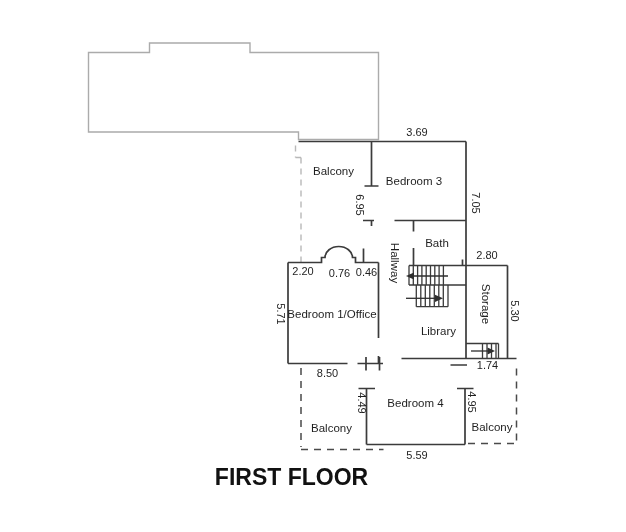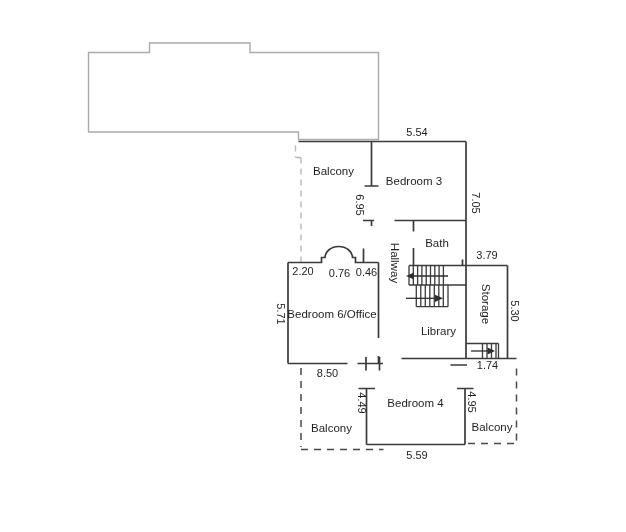--- a/index.html
+++ b/index.html
@@ -83,34 +83,35 @@
       <polygon points="495,351 487.5,347.6 487.5,354.4" fill="#2e2e2e"></polygon>
     </g>
   </svg>
 
   <div class="lbl" style="left:333.5px;top:172px">Balcony</div>
   <div class="lbl" style="left:414px;top:182px">Bedroom 3</div>
   <div class="lbl" style="left:437px;top:243.5px">Bath</div>
   <div class="lbl rot" style="left:394px;top:262.5px">Hallway</div>
   <div class="lbl" style="left:438.5px;top:331.5px">Library</div>
   <div class="lbl rot" style="left:485px;top:304px">Storage</div>
-  <div class="lbl" style="left:332px;top:314.5px">Bedroom 6/Office</div>
+  <div class="lbl" style="left:332px;top:314.5px">Bedroom 1/Office</div>
   <div class="lbl" style="left:415.5px;top:404px">Bedroom 4</div>
   <div class="lbl" style="left:331.5px;top:429px">Balcony</div>
   <div class="lbl" style="left:492px;top:427.5px">Balcony</div>
 
-  <div class="lbl dim" style="left:417px;top:132px">5.54</div>
+  <div class="lbl dim" style="left:417px;top:132px">3.69</div>
   <div class="lbl dim rot" style="left:358.5px;top:204.5px">6.95</div>
   <div class="lbl dim rot" style="left:474.5px;top:202.5px">7.05</div>
-  <div class="lbl dim" style="left:487px;top:254.5px">3.79</div>
+  <div class="lbl dim" style="left:487px;top:254.5px">2.80</div>
   <div class="lbl dim rot" style="left:514px;top:310.5px">5.30</div>
   <div class="lbl dim" style="left:487.5px;top:364.5px">1.74</div>
   <div class="lbl dim" style="left:303px;top:270.5px">2.20</div>
   <div class="lbl dim" style="left:339.5px;top:272.5px">0.76</div>
   <div class="lbl dim" style="left:366.5px;top:271.5px">0.46</div>
   <div class="lbl dim rot" style="left:279.5px;top:314px">5.71</div>
   <div class="lbl dim" style="left:327.5px;top:372.5px">8.50</div>
   <div class="lbl dim rot" style="left:360.5px;top:403px">4.49</div>
   <div class="lbl dim rot" style="left:471px;top:402px">4.95</div>
   <div class="lbl dim" style="left:417px;top:455px">5.59</div>
 
+  <div class="title-lbl" style="left:291.5px;top:476.5px">FIRST FLOOR</div>
 
 </div>
 
 </body></html>

